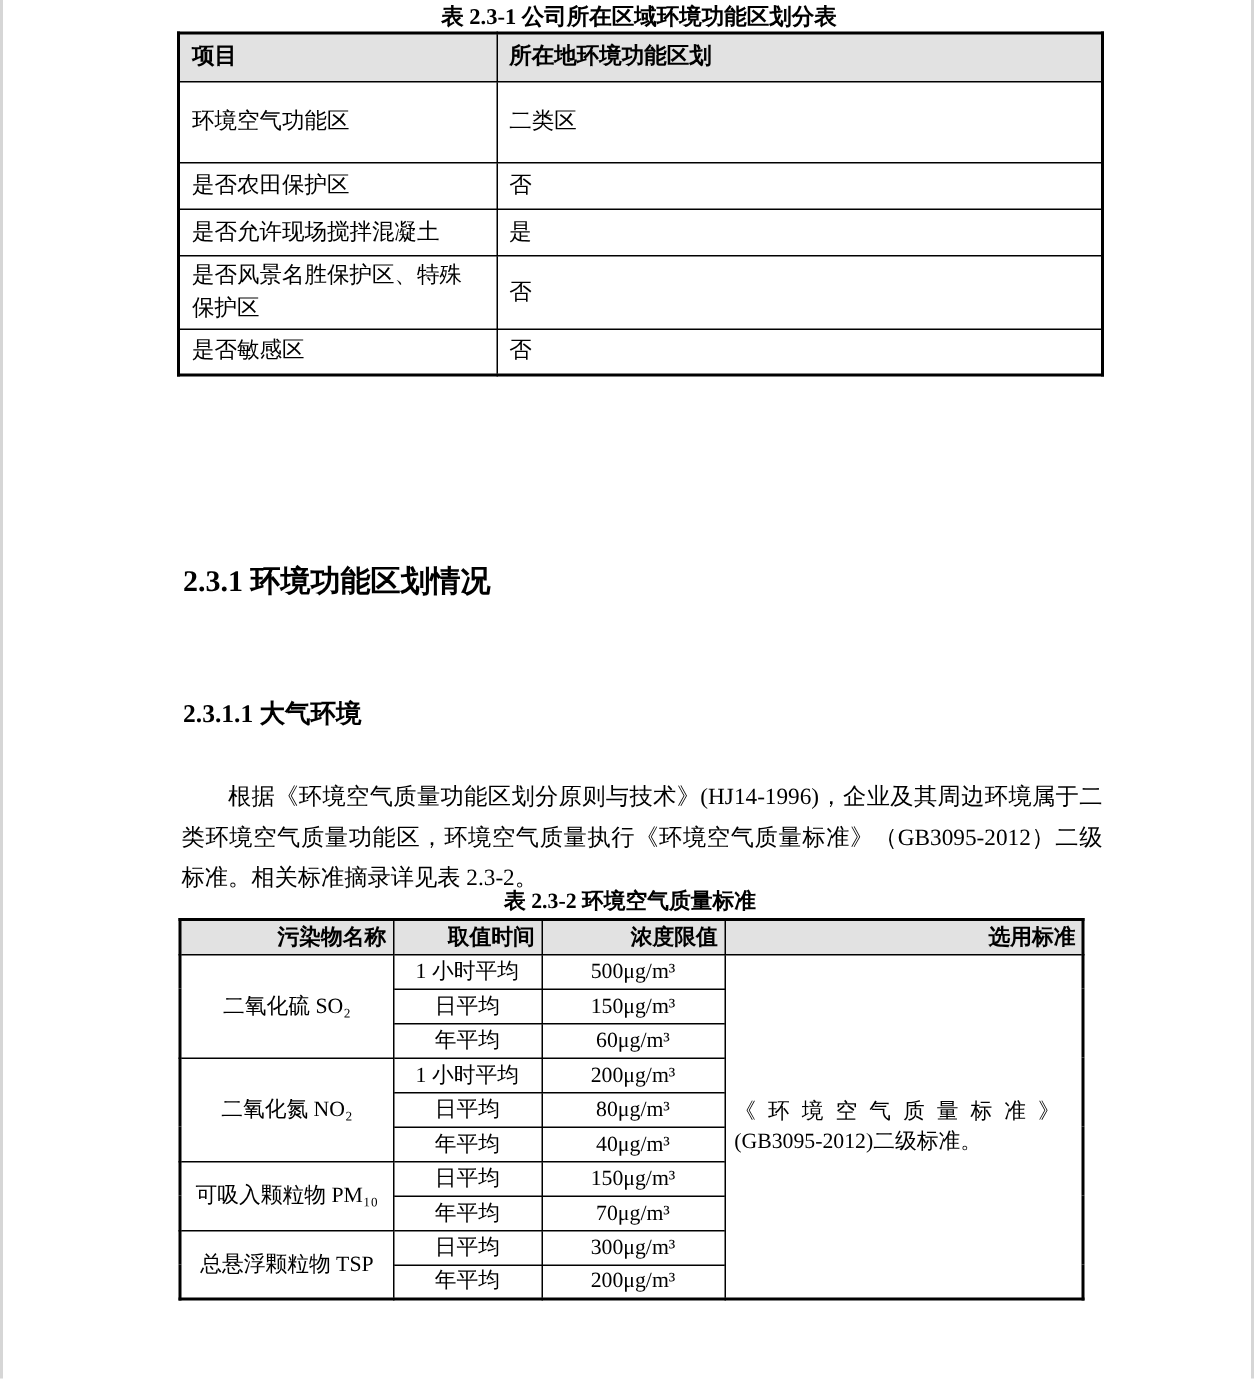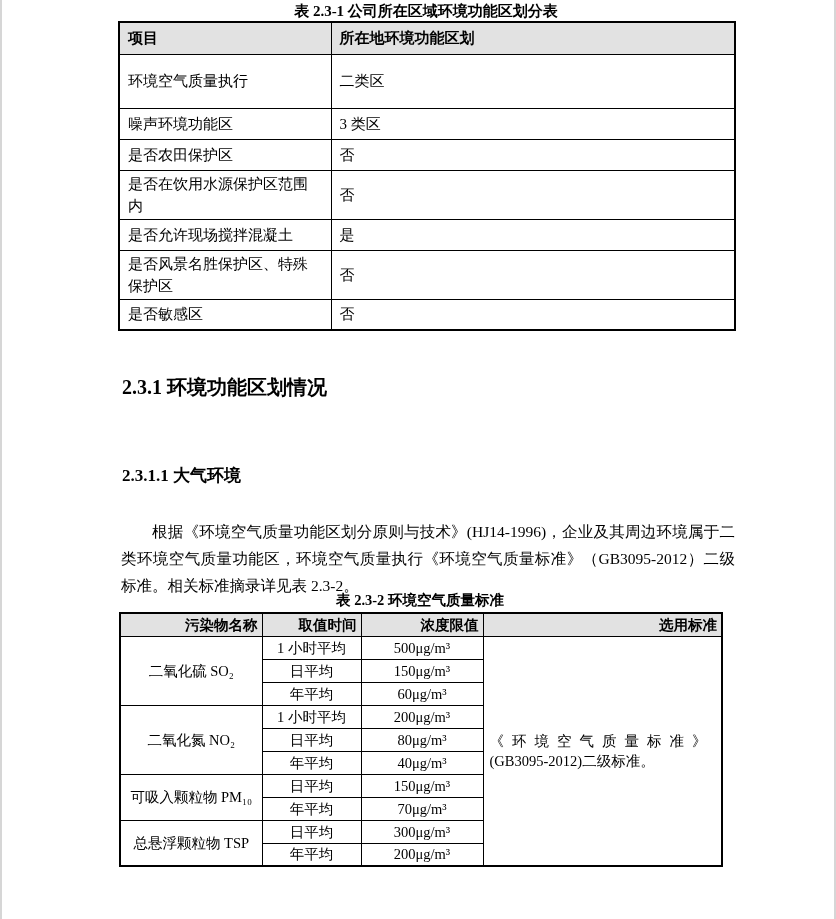--- a/index.html
+++ b/index.html
@@ -61,33 +61,25 @@
     <col style="width:404px">
   </colgroup>
   <thead>
     <tr>
         <th>项目</th>
         <th>所在地环境功能区划</th>
       </tr>
   </thead>
   <tbody>
       <tr>
-        <td>环境空气质量执行</td>
+        <td>环境空气功能区</td>
         <td>二类区</td>
       </tr>
       <tr>
-        <td>噪声环境功能区</td>
-        <td>3 类区</td>
-      </tr>
-      <tr>
         <td>是否农田保护区</td>
-        <td>否</td>
-      </tr>
-      <tr>
-        <td>是否在饮用水源保护区范围内</td>
         <td>否</td>
       </tr>
       <tr>
         <td>是否允许现场搅拌混凝土</td>
         <td>是</td>
       </tr>
       <tr>
         <td>是否风景名胜保护区、特殊保护区</td>
         <td>否</td>
       </tr>

